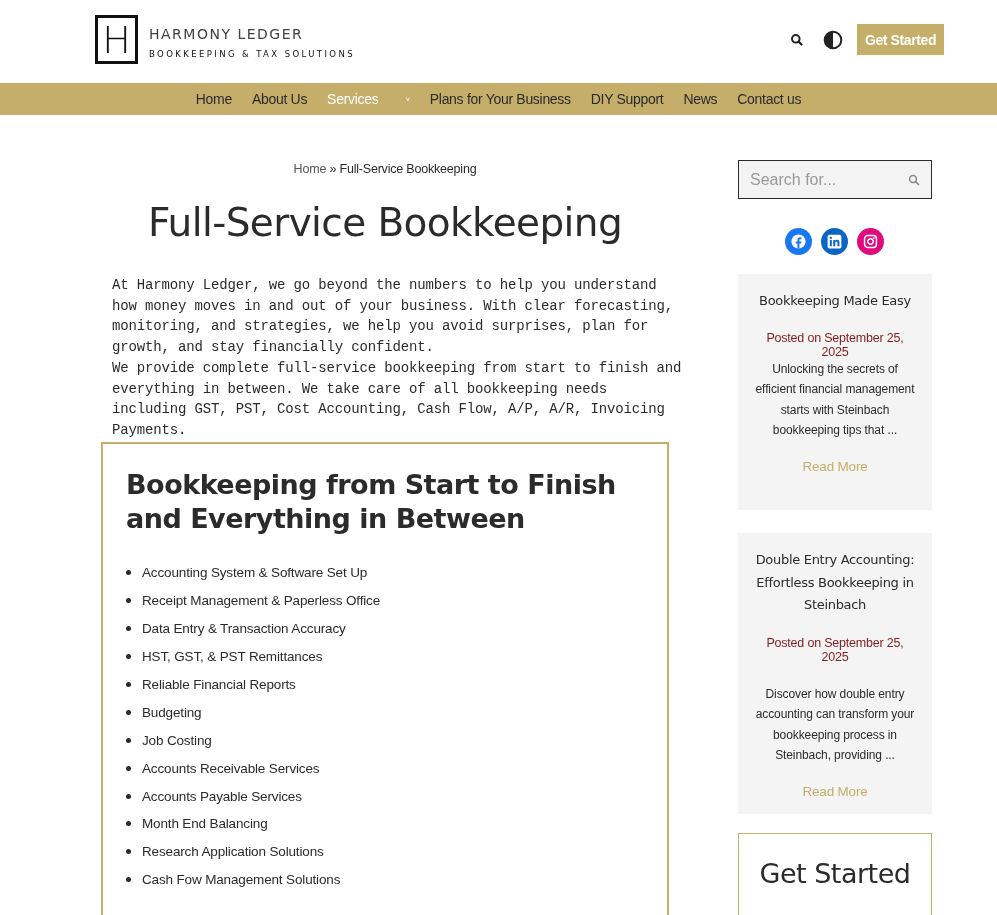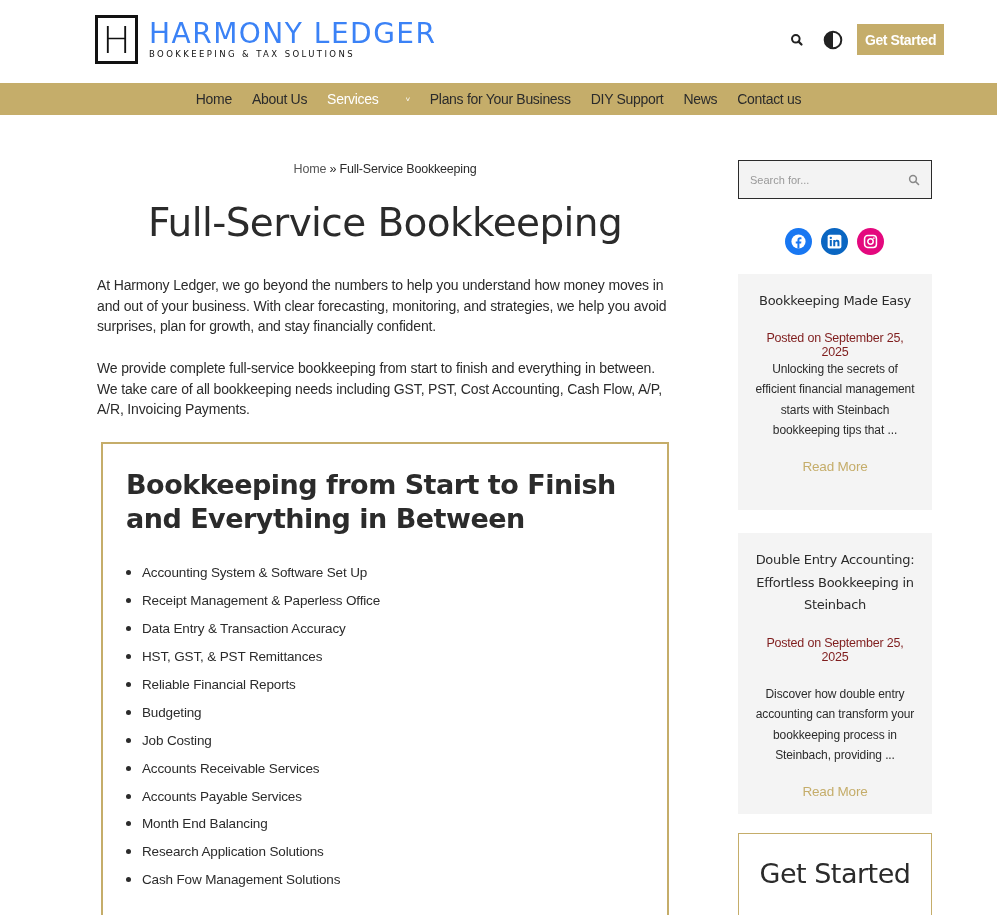--- a/index.html
+++ b/index.html
@@ -4,54 +4,54 @@
 <style>
   * { box-sizing: border-box; margin: 0; padding: 0; }
   html, body { width: 997px; height: 915px; overflow: hidden; background: #ffffff; }
   body { font-family: "Liberation Sans", sans-serif; color: #2b2b2b; position: relative; }
 
   
   .header { position: absolute; left: 0; top: 0; width: 997px; height: 83px; background: #fff; }
   .logo { position: absolute; left: 95px; top: 15px; display: flex; align-items: center; }
   .logo-mark { width: 43px; height: 49px; border: 3px solid #111; display: flex; align-items: center; justify-content: center; font-family: "DejaVu Sans", sans-serif; font-size: 38px; font-weight: 300; color: #111; line-height: 1; }
   .logo-text { margin-left: 11px; display: flex; flex-direction: column; }
-  .logo-title { font-family: "DejaVu Sans", sans-serif; font-size: 28px; letter-spacing: 1.5px; color: #3b82f6; line-height: 26px; }
+  .logo-title { font-family: "DejaVu Sans", sans-serif; font-size: 14px; letter-spacing: 1.5px; color: #404040; line-height: 26px; }
   .logo-sub { font-family: "DejaVu Sans", sans-serif; font-size: 8.5px; letter-spacing: 2.4px; color: #111; margin-top: 2px; }
 
   .hdr-search { position: absolute; left: 790px; top: 33px; width: 14px; height: 14px; }
   .hdr-theme { position: absolute; left: 823px; top: 30px; width: 20px; height: 20px; }
   .hdr-cta { position: absolute; left: 857px; top: 24px; width: 87px; height: 31px; background: #c5ad6a; color: #fff; font-size: 14px; font-weight: bold; display: flex; align-items: center; justify-content: center; letter-spacing: -0.4px; }
 
   
   .nav { position: absolute; left: 0; top: 83px; width: 997px; height: 32px; background: #c5ad6a; display: flex; justify-content: center; align-items: center; }
   .nav-item { font-size: 14px; color: #2b2b2b; margin: 0 10px; letter-spacing: -0.3px; display: flex; align-items: center; }
   .nav-item.active { color: #ffffff; gap: 24px; }
   .nav-item .caret { font-size: 8px; margin-left: 3px; color: #fff; }
 
   
   .breadcrumb { position: absolute; left: 101px; top: 162px; width: 568px; text-align: center; font-size: 12.5px; color: #2b2b2b; letter-spacing: -0.2px; }
   .breadcrumb .crumb-link { color: #555; }
 
   
   .page-title { position: absolute; left: 101px; top: 200px; width: 568px; text-align: center; font-family: "DejaVu Sans", sans-serif; font-size: 39px; font-weight: normal; color: #2b2b2b; letter-spacing: -0.6px; }
 
-  .para { position: absolute; left: 97px; width: 570px; font-size: 14px; line-height: 20.5px; color: #2b2b2b; letter-spacing: -0.15px; }
+  .para { position: absolute; left: 112px; width: 570px; font-size: 14px; line-height: 20.5px; color: #2b2b2b; letter-spacing: -0.15px; font-family: Liberation Mono, monospace; }
   .para1 { top: 275px; }
   .para2 { top: 358px; }
 
   
   .service-box { position: absolute; left: 101px; top: 442px; width: 568px; height: 480px; border: 2px solid #c5ad6a; border-bottom: none; }
   .box-title { position: absolute; left: 23px; top: 24px; width: 520px; font-family: "DejaVu Sans", sans-serif; font-size: 27px; line-height: 34px; color: #2b2b2b; letter-spacing: -0.5px; }
   .box-list { position: absolute; left: 23px; top: 115px; list-style: none; }
   .box-list li { font-size: 13.5px; color: #2b2b2b; height: 27.9px; display: flex; align-items: center; letter-spacing: -0.15px; }
   .box-list li .bullet { width: 5px; height: 5px; border-radius: 50%; background: #2b2b2b; margin-right: 11px; margin-left: 0; flex-shrink: 0; }
 
   
   .side-search { position: absolute; left: 738px; top: 160px; width: 194px; height: 39px; border: 1.5px solid #2b2b2b; background: #f3f3f3; display: flex; align-items: center; justify-content: space-between; padding: 0 11px; }
-  .side-search input { border: none; background: transparent; font-size: 11px; color: #888; width: 140px; outline: none; font-family: "Liberation Sans", sans-serif; }
+  .side-search input { border: none; background: transparent; font-size: 16px; color: #888; width: 140px; outline: none; font-family: "Liberation Sans", sans-serif; }
   .side-search input::placeholder { color: #999; }
   .side-search .search-glyph { width: 12px; height: 12px; }
 
   .socials { position: absolute; left: 785px; top: 228px; display: flex; gap: 9px; }
   .social { width: 27px; height: 27px; border-radius: 50%; display: flex; align-items: center; justify-content: center; }
   .social.fb { background: #1877f2; }
   .social.li { background: #0a66c2; }
   .social.ig { background: #e4087e; }
 
   .post-card { position: absolute; left: 738px; width: 194px; background: #f4f4f4; text-align: center; padding: 0 14px; }

